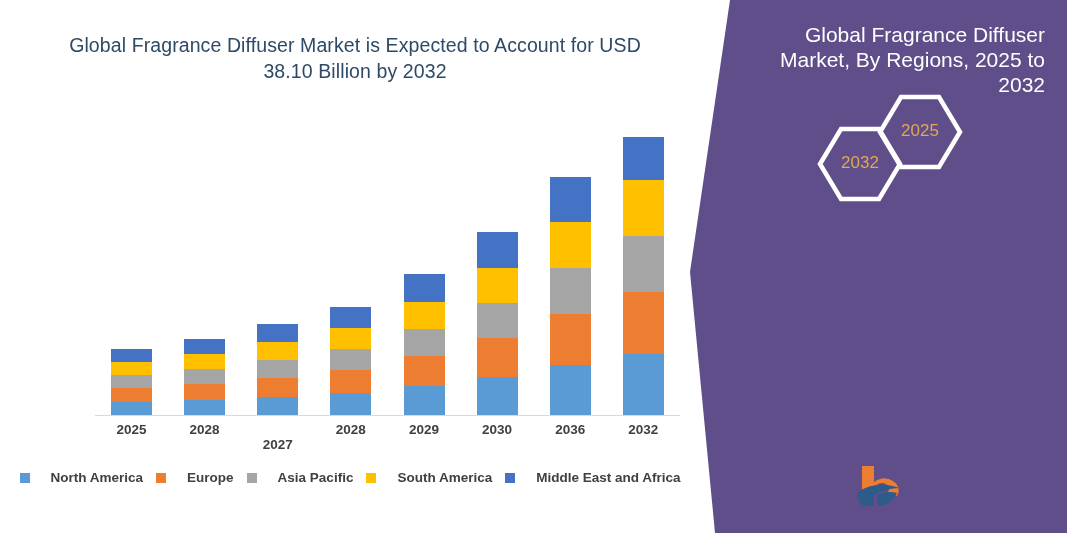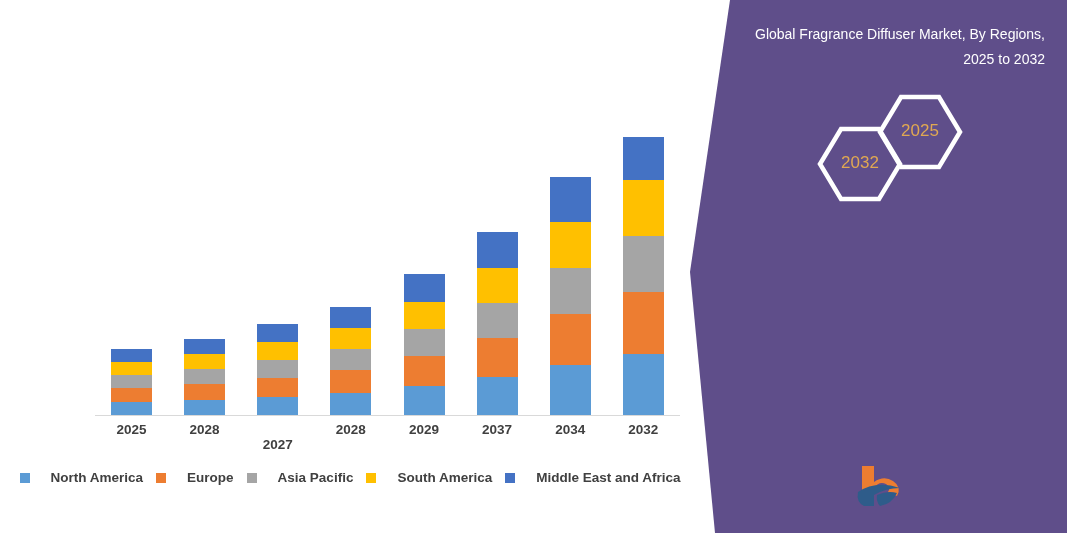--- a/index.html
+++ b/index.html
@@ -119,21 +119,21 @@
     right: 0; top: 0;
     width: 380px; height: 533px;
     background: #5f4e8a;
     clip-path: polygon(43px 0, 380px 0, 380px 533px, 28px 533px, 3px 272px);
   }
   #panel-title {
     position: absolute;
     left: 48px; top: 22px;
     width: 310px;
     text-align: right;
-    font-size: 14px;
+    font-size: 21px;
     line-height: 25px;
     color: #ffffff;
   }
 
   #hex-wrap {
     position: absolute;
     left: 118px; top: 88px;
     width: 160px; height: 110px;
   }
   .hex {
@@ -195,20 +195,21 @@
     color: #bfb0d2;
   }
 </style>
 </head>
 <body>
 
 <div id="page">
 
   <div id="chart-panel">
 
+    <div id="chart-title">Global Fragrance Diffuser Market is Expected to Account for USD 38.10 Billion by 2032</div>
 
     <div id="plot">
         <div class="bar-group" style="left: 0px;">
           <div class="seg" title="North America 2025" style="height: 14px; background: rgb(91, 155, 213);"></div>
           <div class="seg" title="Europe 2025" style="height: 14px; background: rgb(237, 125, 49);"></div>
           <div class="seg" title="Asia Pacific 2025" style="height: 13px; background: rgb(165, 165, 165);"></div>
           <div class="seg" title="South America 2025" style="height: 13px; background: rgb(255, 192, 0);"></div>
           <div class="seg" title="Middle East and Africa 2025" style="height: 13px; background: rgb(68, 114, 196);"></div>
         </div>
         <div class="bar-group" style="left: 73.125px;">
@@ -261,22 +262,22 @@
           <div class="seg" title="Middle East and Africa 2032" style="height: 43px; background: rgb(68, 114, 196);"></div>
         </div>
       </div>
     <div id="baseline"></div>
     <div id="xaxis">
         <div class="xlabel" style="left: 0px;">2025</div>
         <div class="xlabel" style="left: 73.125px;">2028</div>
         <div class="xlabel" style="left: 146.25px; margin-top: 15px;">2027</div>
         <div class="xlabel" style="left: 219.375px;">2028</div>
         <div class="xlabel" style="left: 292.5px;">2029</div>
-        <div class="xlabel" style="left: 365.625px;">2037</div>
-        <div class="xlabel" style="left: 438.75px;">2034</div>
+        <div class="xlabel" style="left: 365.625px;">2030</div>
+        <div class="xlabel" style="left: 438.75px;">2036</div>
         <div class="xlabel" style="left: 511.875px;">2032</div>
       </div>
 
     <div id="legend">
         <div class="legend-item">
           <span class="legend-swatch" style="background: rgb(91, 155, 213);"></span>
           <span>North America</span>
         </div>
         <div class="legend-item">
           <span class="legend-swatch" style="background: rgb(237, 125, 49);"></span>

